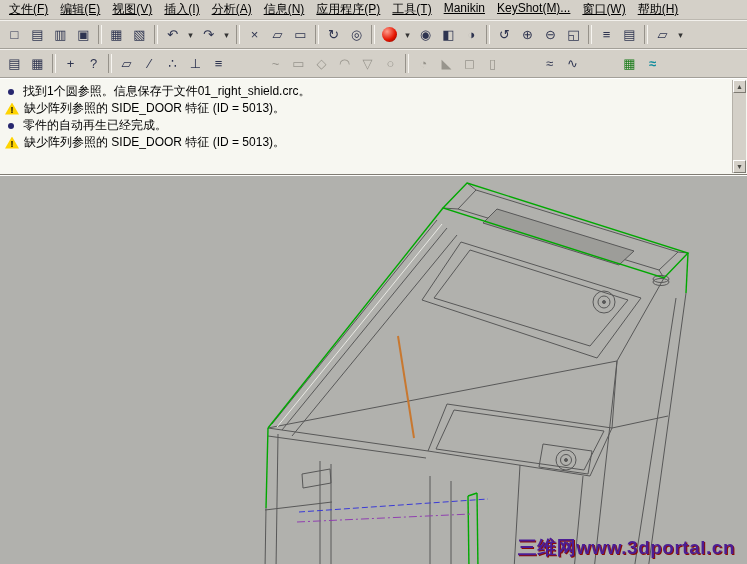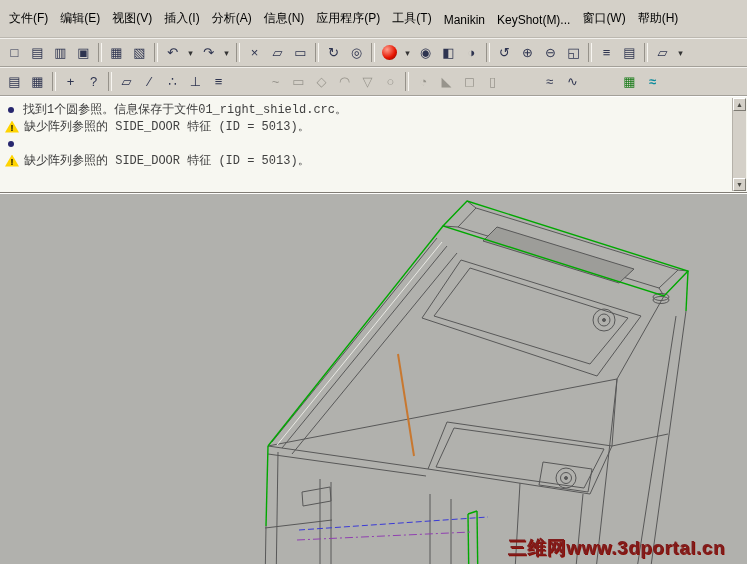--- a/index.html
+++ b/index.html
@@ -1,48 +1,48 @@
 <!DOCTYPE html>
 <html><head>
 <meta charset="utf-8">
 <style>
   html,body{margin:0;padding:0;}
   body{width:747px;height:564px;overflow:hidden;font-family:"Liberation Sans","DejaVu Sans",sans-serif;background:#d4d0c8;}
   .app{width:747px;height:564px;display:flex;flex-direction:column;background:#d4d0c8;}
 
   
-  .menubar{height:19px;display:flex;align-items:flex-end;padding:9px 3px;font-size:12px;color:#000;border-bottom:1px solid #bcb8b0;background:#d4d0c8;flex:0 0 auto;}
+  .menubar{height:19px;display:flex;align-items:flex-start;padding:0 3px;font-size:12px;color:#000;border-bottom:1px solid #bcb8b0;background:#d4d0c8;flex:0 0 auto;text-decoration:underline;}
   .menu-item{padding:1px 6px;white-space:nowrap;cursor:default;}
 
   
   .toolbar{height:27px;display:flex;align-items:center;padding:0 3px;background:#d4d0c8;border-top:1px solid #f2f0ec;border-bottom:1px solid #a3a099;flex:0 0 auto;}
   .tbtn{width:21px;height:21px;margin:0 1px;display:flex;align-items:center;justify-content:center;font-size:13px;color:#2e3450;background:#d4d0c8;border:1px solid #d4d0c8;box-sizing:border-box;}
   .tbtn.dd{width:11px;font-size:9px;color:#333;}
   .tbtn.dis{color:#97948c;}
   .tbtn.c-green{color:#1c7d1c;font-weight:bold;}
   .tbtn.c-teal{color:#0b8a9c;font-weight:bold;}
   .tbtn.sphere{border-radius:50%;}
   .tbtn.sphere::after{content:"";width:15px;height:15px;border-radius:50%;background:radial-gradient(circle at 34% 30%, #ff9d8c, #e51400 58%, #6d0500);}
   .tsep{width:2px;height:19px;margin:0 3px;border-left:1px solid #96928a;border-right:1px solid #f7f5f1;}
   .tgap{width:34px;height:1px;}
 
   
   .msg-area{height:97px;background:#f7f7f1;border-top:1px solid #ffffff;border-bottom:1px solid #807c74;padding:4px 16px 0 5px;font-size:12px;position:relative;box-sizing:border-box;flex:0 0 auto;}
   .msg-line{display:flex;align-items:center;height:17px;gap:5px;white-space:nowrap;}
   .msg-icon{flex:0 0 auto;}
   .msg-icon.dot{width:6px;height:6px;border-radius:50%;background:#27276e;margin:0 4px 0 3px;}
   .msg-icon.warning{width:14px;height:12px;background:#ffd400;clip-path:polygon(50% 0,100% 100%,0 100%);color:#000;font-size:9px;font-weight:bold;display:flex;align-items:flex-end;justify-content:center;line-height:10px;}
-  .msg-text{color:#404040;font-family:Liberation Mono, monospace;}
+  .msg-text{color:#000000;}
   .msg-scroll{position:absolute;top:1px;right:1px;bottom:1px;width:13px;background:#d4d0c8;border-left:1px solid #b5b1a9;display:flex;flex-direction:column;align-items:center;justify-content:space-between;font-size:7px;color:#4a4a44;}
   .msg-scroll .sb{width:13px;height:13px;display:flex;align-items:center;justify-content:center;background:#d4d0c8;border:1px solid;border-color:#fff #7d7a72 #7d7a72 #fff;box-sizing:border-box;}
 
   
   .viewport{flex:1 1 auto;position:relative;background:#b1b1ad;border-top:1px solid #fdfdfb;overflow:hidden;}
   .viewport svg{position:absolute;left:0;top:0;}
-  .watermark{position:absolute;right:22px;bottom:3px;font-size:19px;font-weight:bold;letter-spacing:0.5px;color:#7f1d1d;text-shadow:1px 1px 0 #8c0e05;white-space:nowrap;}
+  .watermark{position:absolute;right:12px;bottom:3px;font-size:19px;font-weight:bold;letter-spacing:0.5px;color:#4c1d95;text-shadow:1px 1px 0 #8c0e05;white-space:nowrap;}
 </style>
 </head>
 <body>
 
 <div class="app">
 
   <div class="menubar">
       <span class="menu-item">文件(F)</span>
       <span class="menu-item">编辑(E)</span>
       <span class="menu-item">视图(V)</span>
@@ -133,20 +133,21 @@
         <span class="msg-line">
           <span class="msg-icon dot"></span>
           <span class="msg-text">找到1个圆参照。信息保存于文件01_right_shield.crc。</span>
         </span>
         <span class="msg-line">
           <span class="msg-icon warning">!</span>
           <span class="msg-text">缺少阵列参照的 SIDE_DOOR 特征 (ID = 5013)。</span>
         </span>
         <span class="msg-line">
           <span class="msg-icon dot"></span>
+          <span class="msg-text">零件的自动再生已经完成。</span>
         </span>
         <span class="msg-line">
           <span class="msg-icon warning">!</span>
           <span class="msg-text">缺少阵列参照的 SIDE_DOOR 特征 (ID = 5013)。</span>
         </span>
       </div>
     <div class="msg-scroll">
       <span class="sb">▲</span>
       <span class="sb">▼</span>
     </div>

